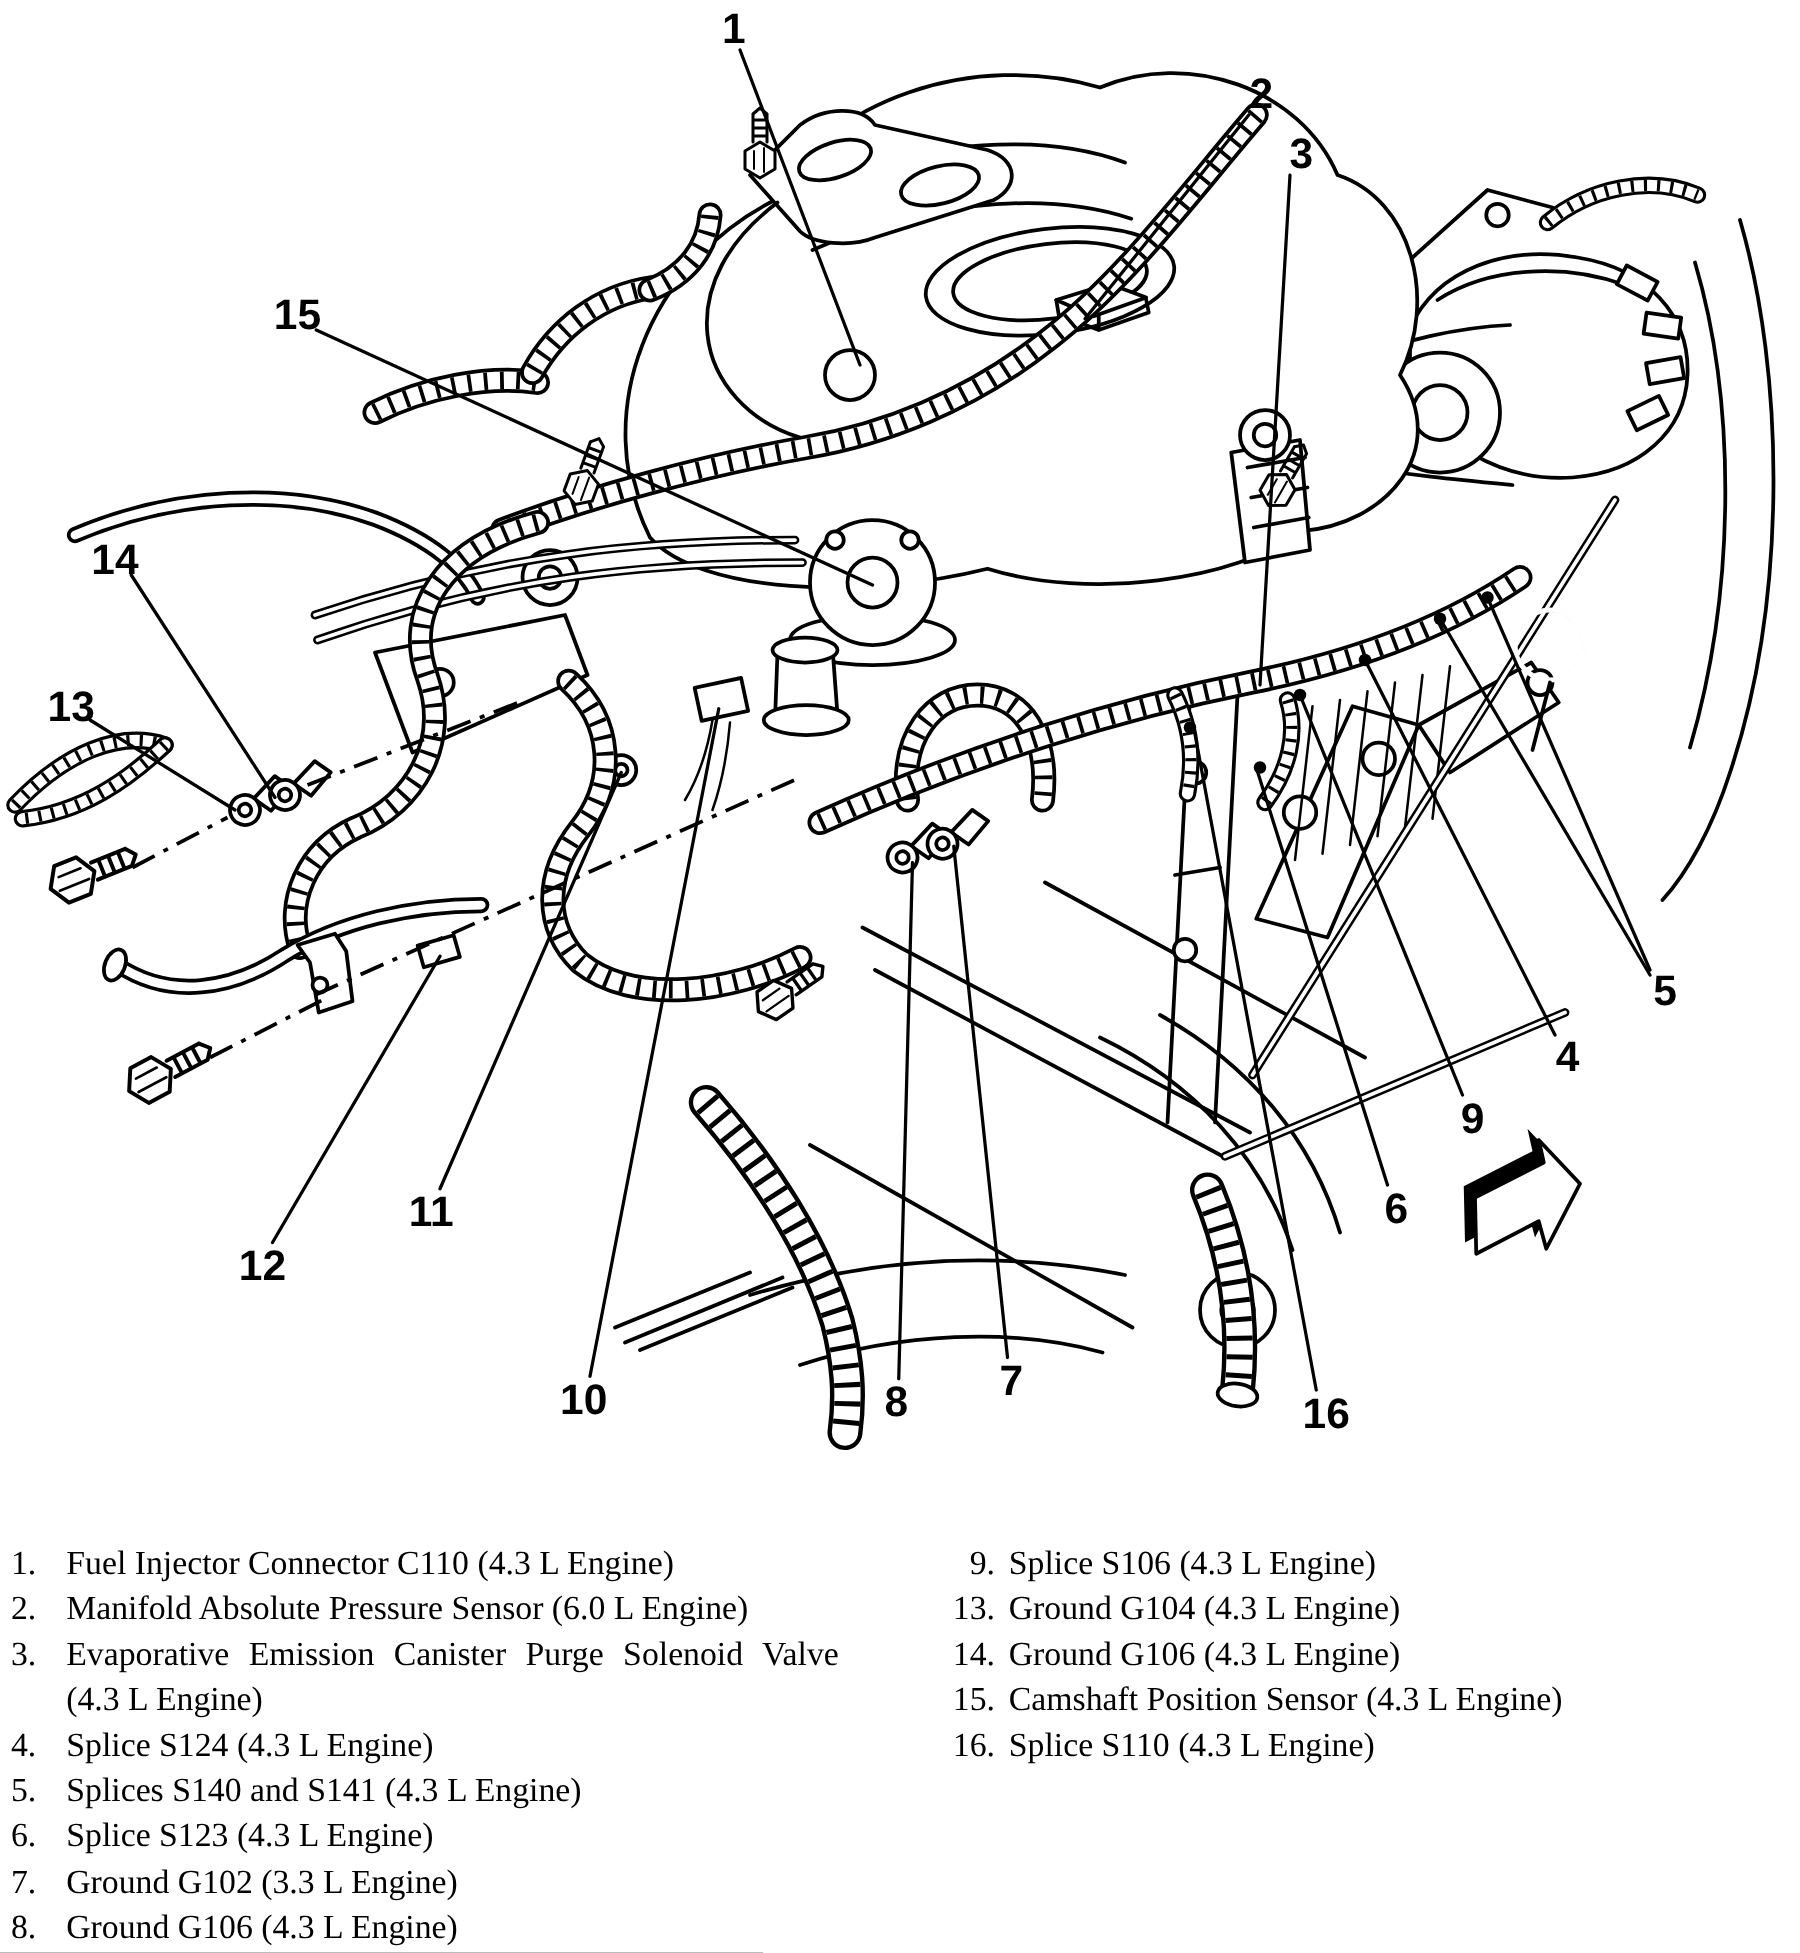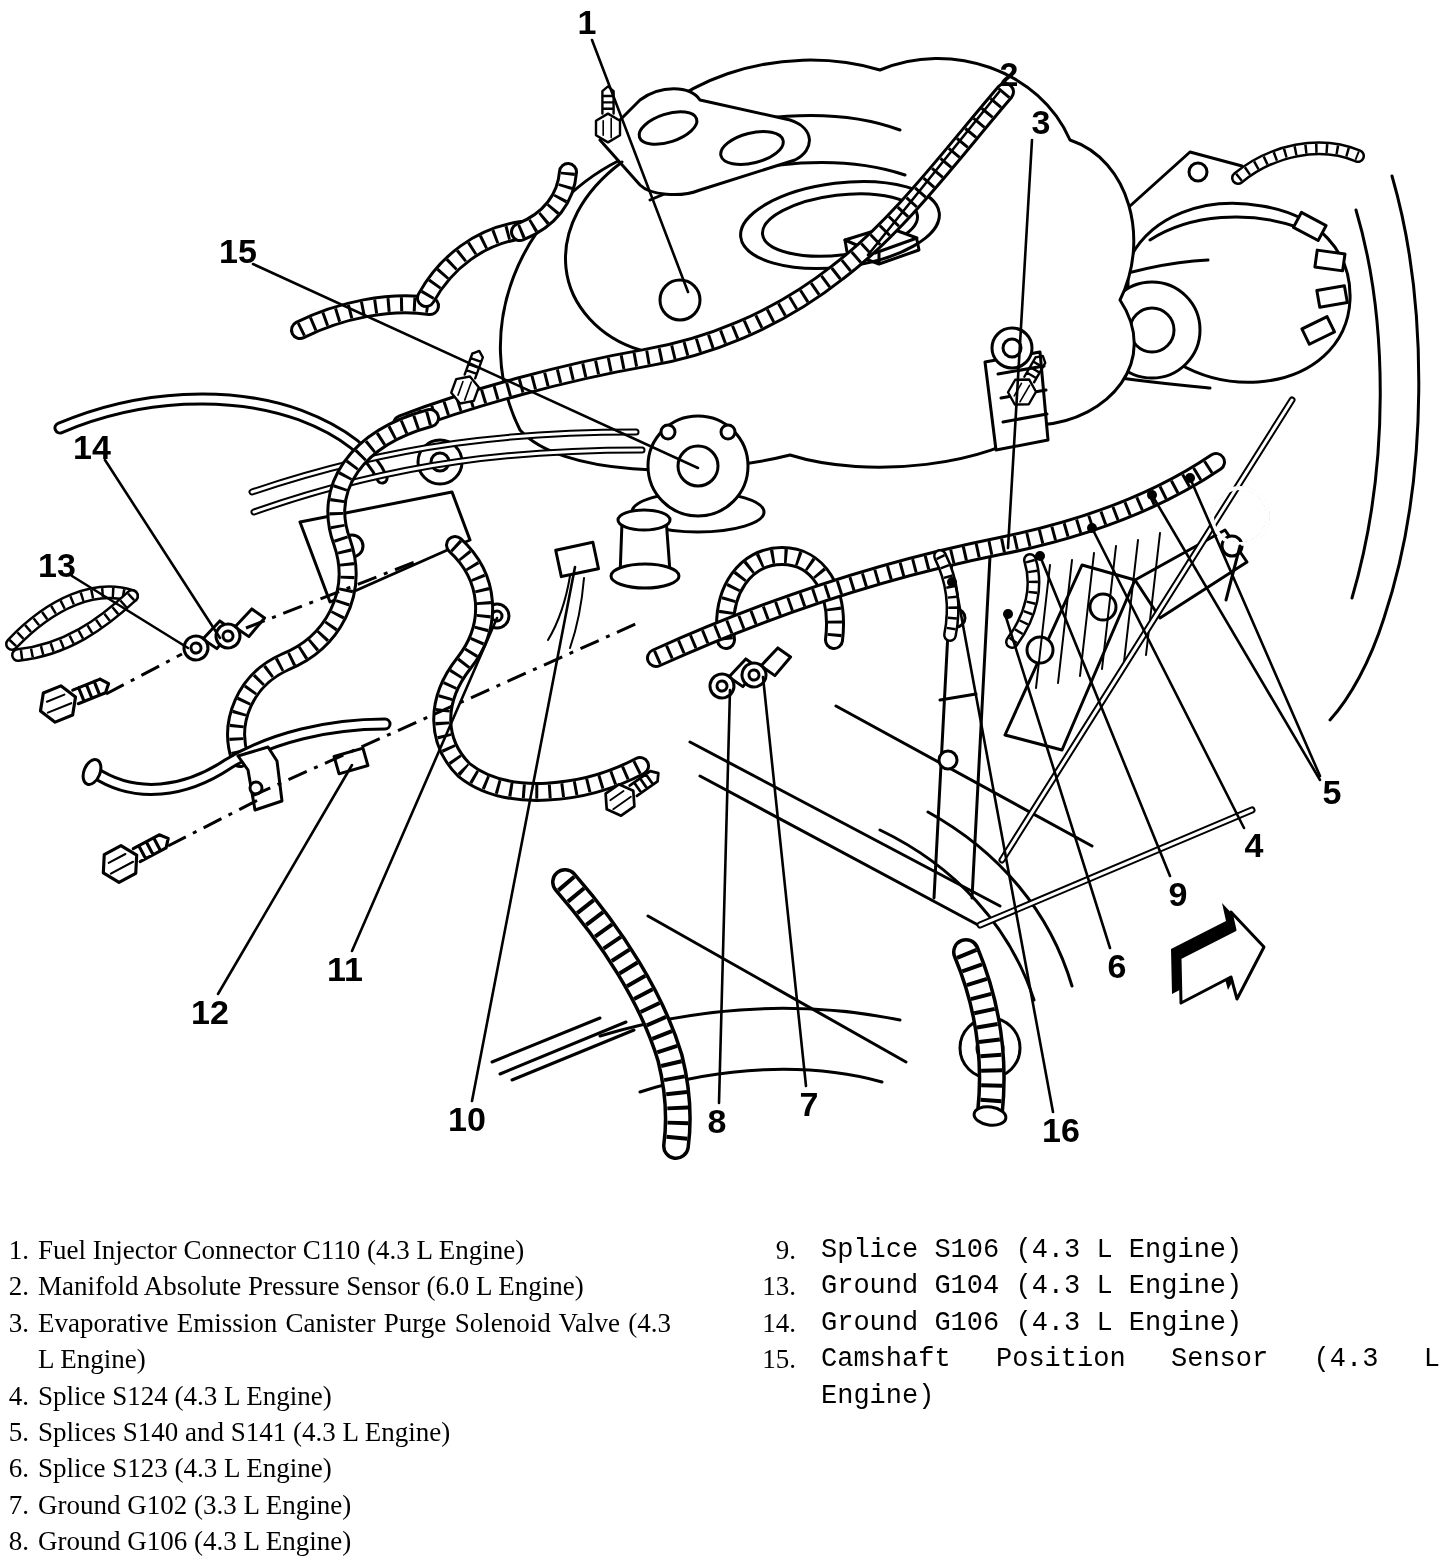--- a/index.html
+++ b/index.html
@@ -34,22 +34,22 @@
 
   
   .legend{position:absolute;left:0;top:1232px;width:1440px;
           font-size:27px;line-height:36.4px;}
   .col{position:absolute;top:0;}
   .col-left {left:3px;width:668px;}
   .col-right{left:752px;width:688px;}
   .li{display:flex;align-items:flex-start;}
   .num{flex:0 0 26px;text-align:right;white-space:nowrap;}
   .col-right .num{flex:0 0 44px;}
-  .txt{flex:1;margin-left:9px;text-align:justify;}
-  .col-right .txt{margin-left:25px;font-family:Liberation Mono, monospace;}
+  .txt{flex:1;margin-left:24px;text-align:justify;}
+  .col-right .txt{margin-left:11px;}
 </style>
 </head>
 <body>
 
 <div id="page">
 
   <svg id="art" width="1440" height="1210" viewBox="0 0 1440 1210">
     <defs>
       <path id="t1" d="M 1005 92 C 955 150 900 225 838 272 C 775 322 705 348 645 358 C 565 372 470 398 402 424"></path>
       <path id="t2" d="M 430 418 C 356 438 322 488 342 542 C 360 594 332 643 285 662 C 245 680 228 722 240 758"></path>
@@ -366,16 +366,20 @@
           <div class="txt">Ground G104 (4.3 L Engine)</div>
         </div>
       <div class="li">
           <span class="num">14.</span>
           <div class="txt">Ground G106 (4.3 L Engine)</div>
         </div>
       <div class="li">
           <span class="num">15.</span>
           <div class="txt">Camshaft Position Sensor (4.3 L Engine)</div>
         </div>
+      <div class="li">
+          <span class="num">16.</span>
+          <div class="txt">Splice S110 (4.3 L Engine)</div>
+        </div>
     </div>
   </div>
 
 </div>
 
 </body></html>

